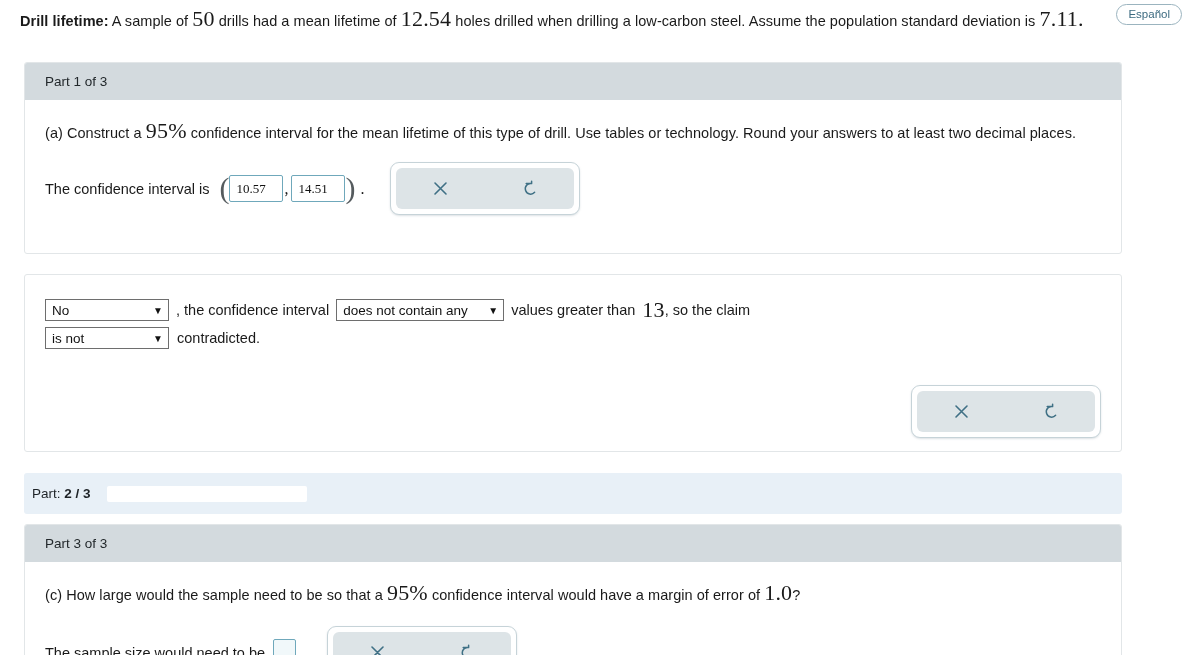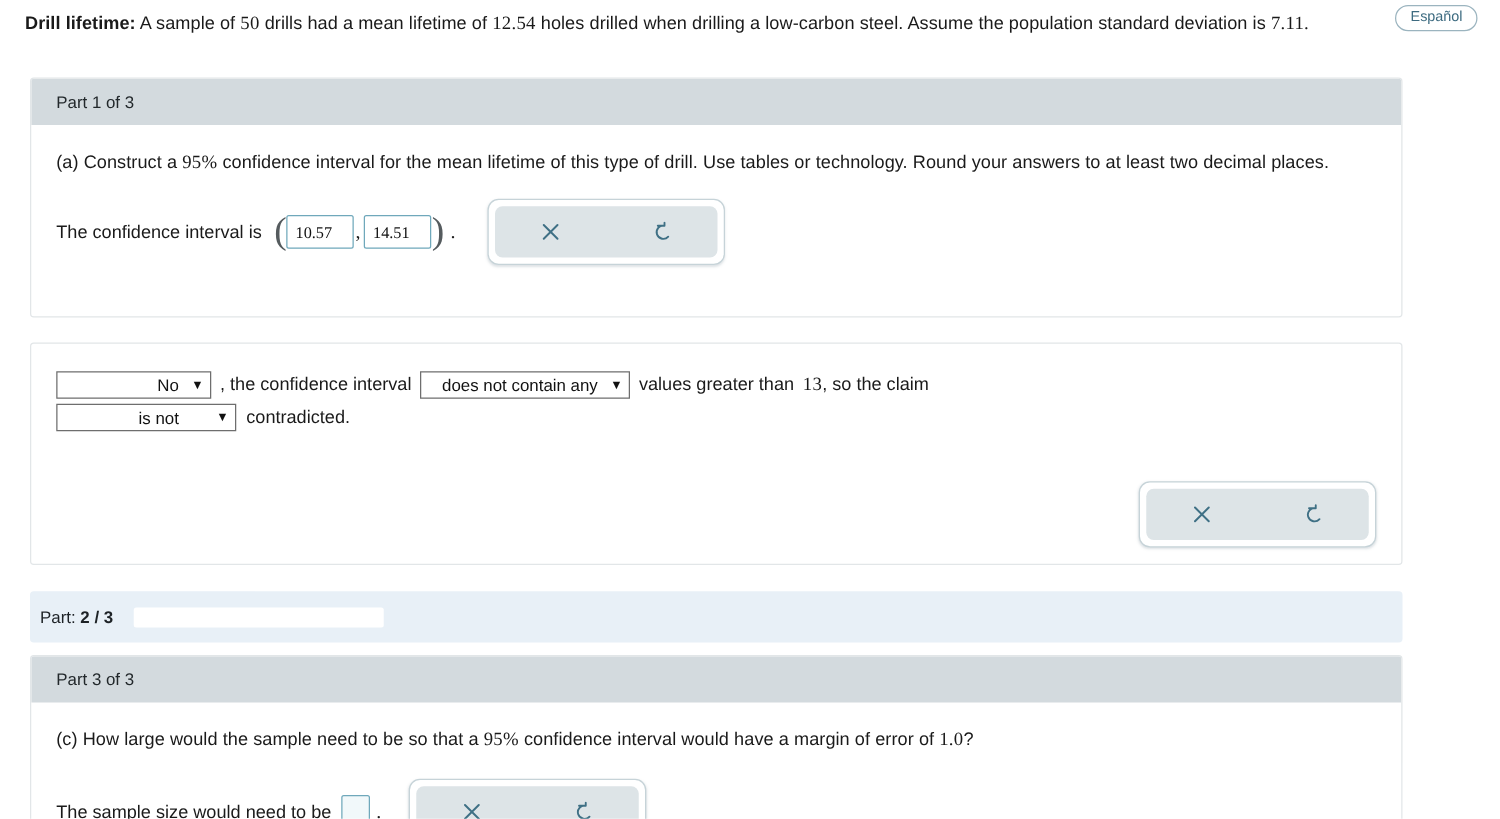--- a/index.html
+++ b/index.html
@@ -18,21 +18,21 @@
     position: absolute;
     left: 20px; top: 6px;
     width: 1100px;
     font-size: 14.5px;
     line-height: 26px;
     letter-spacing: 0.05px;
   }
   .problem b { font-weight: bold; }
   .mathnum {
     font-family: "Liberation Serif", serif;
-    font-size: 15px;
+    font-size: 22px;
     letter-spacing: 0.2px;
   }
 
   .espanol-btn {
     position: absolute;
     right: 18px; top: 4px;
     padding: 3px 11px 4px 11px;
     border: 1px solid #9bb4bf;
     border-radius: 12px;
     background: #ffffff;
@@ -131,33 +131,33 @@
     justify-content: center;
     color: #3f7085;
     cursor: pointer;
   }
   .tool-btn svg { display: block; }
 
   
   .select {
     display: inline-flex;
     align-items: center;
-    justify-content: flex-end;
+    justify-content: space-between;
     border: 1px solid #6e6e6e;
     background: #ffffff;
     height: 22px;
     font-size: 13.5px;
     padding: 0 5px 0 6px;
     color: #111;
     cursor: pointer;
     vertical-align: middle;
   }
   .select .arrow { font-size: 10px; padding-left: 10px; color: #111; }
   .sel-no { width: 124px; }
-  .sel-isnot { width: 144px; gap: 20px; }
+  .sel-isnot { width: 124px; gap: 20px; }
   .sel-contain { width: 168px; }
 
   .p2-line1 {
     margin-top: 22px;
     display: flex;
     align-items: center;
     font-size: 14.5px;
   }
   .p2-line2 {
     margin-top: 4px;

